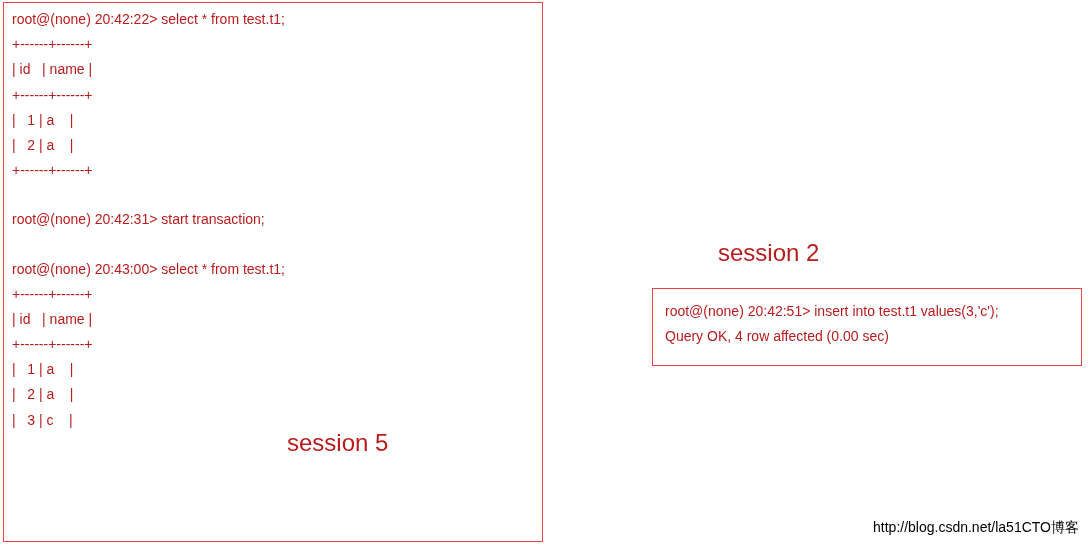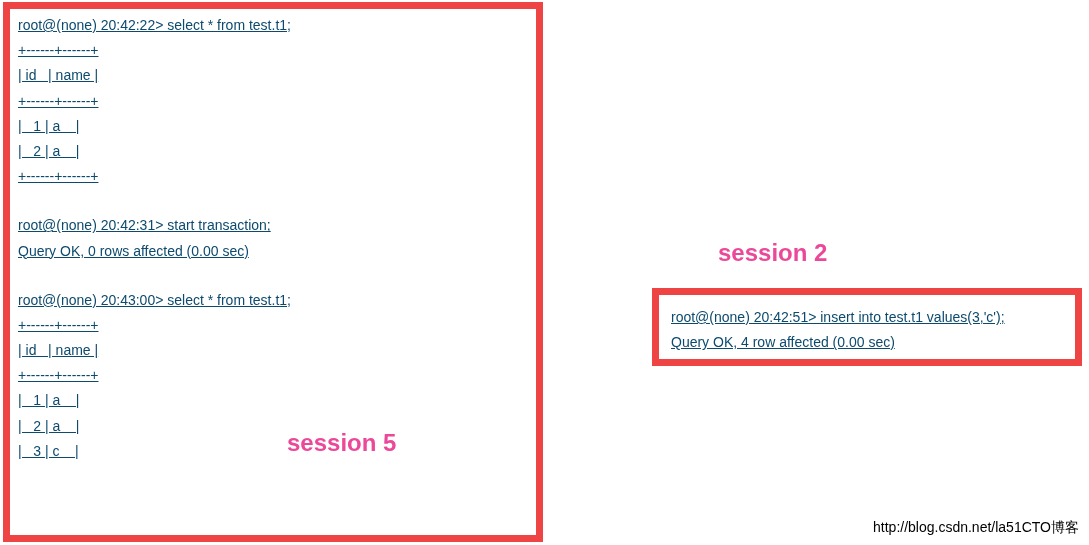--- a/index.html
+++ b/index.html
@@ -5,45 +5,44 @@
     * { margin: 0; padding: 0; box-sizing: border-box; }
     body {
       width: 1089px;
       height: 545px;
       background: #ffffff;
       font-family: Arial, sans-serif;
       position: relative;
     }
     .session-box {
       position: absolute;
-      border: 7px solid #ef4444;
+      border: 1px solid #ef4444;
       padding: 4px 8px;
       font-size: 14px;
-      color: #0c4a6e;
+      color: #b91c1c;
       line-height: 1.8;
-      text-decoration: underline;
     }
     .session-1 {
       left: 3px;
       top: 2px;
       width: 540px;
       height: 540px;
     }
     .session-2 {
       left: 652px;
       top: 288px;
       width: 430px;
       height: 78px;
       padding: 10px 12px;
     }
     .session-label {
       position: absolute;
-      color: #ec4899;
+      color: #b91c1c;
       font-size: 24px;
-      font-weight: bold;
+      font-weight: normal;
     }
     .label-1 {
       left: 287px;
       top: 429px;
     }
     .label-2 {
       left: 718px;
       top: 239px;
     }
     .line {
@@ -66,21 +65,20 @@
 <div class="session-box session-1">
   <div class="line">root@(none) 20:42:22&gt; select * from test.t1;</div>
   <div class="line">+------+------+</div>
   <div class="line">| id   | name |</div>
   <div class="line">+------+------+</div>
   <div class="line">|   1 | a    |</div>
   <div class="line">|   2 | a    |</div>
   <div class="line">+------+------+</div>
   <div class="blank"></div>
   <div class="line">root@(none) 20:42:31&gt; start transaction;</div>
-  <div class="line">Query OK, 0 rows affected (0.00 sec)</div>
   <div class="blank"></div>
   <div class="line">root@(none) 20:43:00&gt; select * from test.t1;</div>
   <div class="line">+------+------+</div>
   <div class="line">| id   | name |</div>
   <div class="line">+------+------+</div>
   <div class="line">|   1 | a    |</div>
   <div class="line">|   2 | a    |</div>
   <div class="line">|   3 | c    |</div>
 </div>
 

